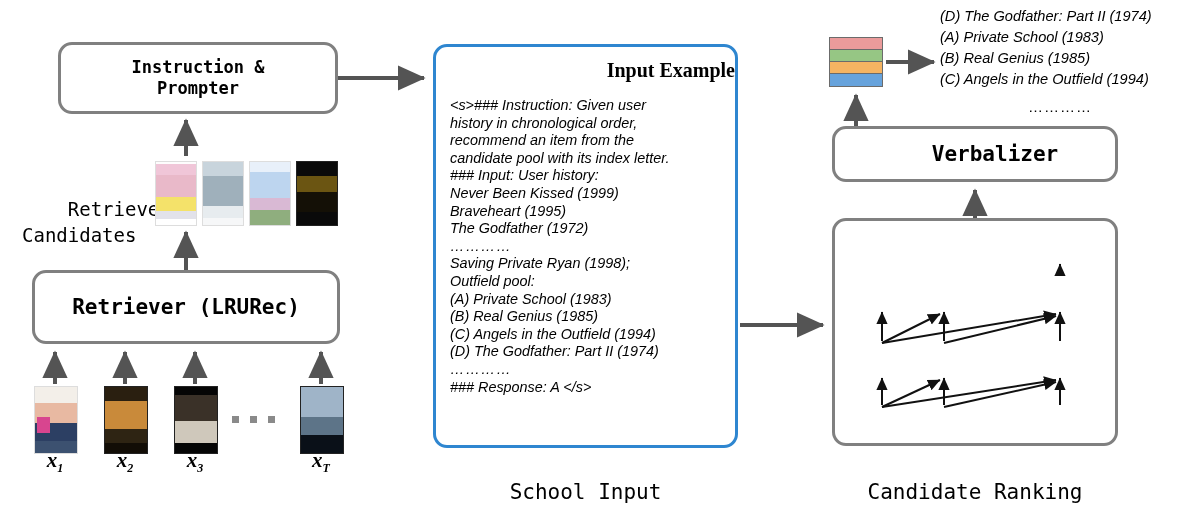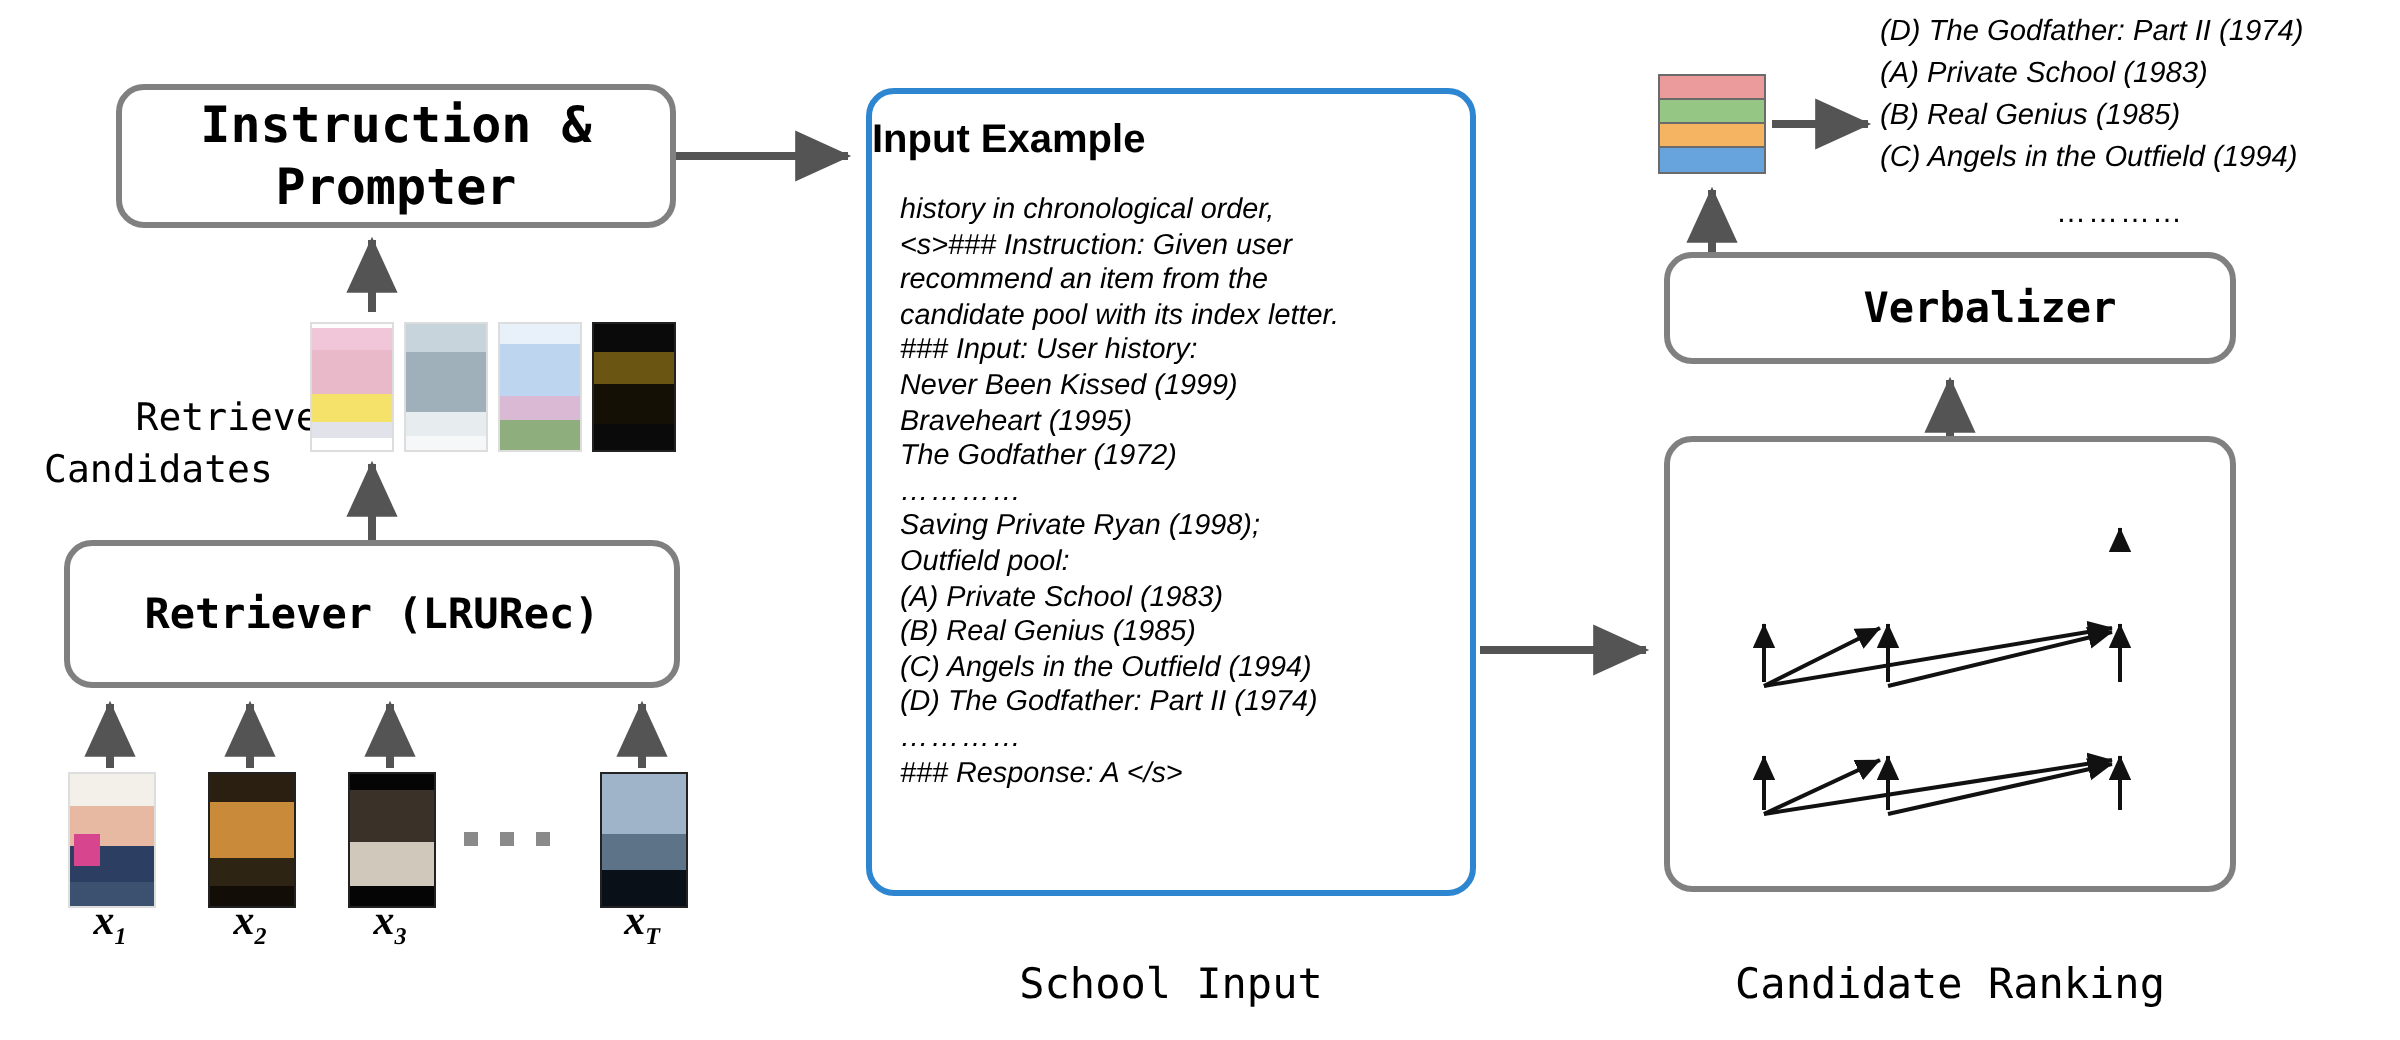--- a/index.html
+++ b/index.html
@@ -7,30 +7,30 @@
        font-family:"DejaVu Sans Mono","Liberation Mono",monospace;}
 
   .stage{position:absolute;inset:0;}
 
   
   .rbox{position:absolute;border:3px solid #808080;border-radius:14px;background:#fff;
         display:flex;align-items:center;justify-content:center;text-align:center;
         font-family:"DejaVu Sans Mono","Liberation Mono",monospace;
         font-weight:bold;color:#000;box-sizing:border-box;}
 
-  #box-prompter{left:58px;top:42px;width:280px;height:72px;font-size:25px;line-height:1.25;}
+  #box-prompter{left:58px;top:42px;width:280px;height:72px;font-size:17px;line-height:1.25;}
   #box-retriever{left:32px;top:270px;width:308px;height:74px;font-size:21px;}
   #box-verbalizer{left:832px;top:126px;width:286px;height:56px;font-size:21px;padding-left:40px;}
   #box-ranker{left:832px;top:218px;width:286px;height:228px;display:block;}
 
   
   #box-input{position:absolute;left:433px;top:44px;width:305px;height:404px;
              border:3px solid #2e86d0;border-radius:14px;background:#fff;box-sizing:border-box;}
-  #input-title{position:absolute;left:0;right:0;top:12px;text-align:left;
-               font-family:Liberation Sans, sans-serif;
+  #input-title{position:absolute;left:0;right:0;top:12px;text-align:right;
+               font-family:Liberation Serif, serif;
                font-weight:bold;font-size:20px;color:#000;}
   #input-body{position:absolute;left:14px;right:8px;top:50px;
               font-family:"Liberation Sans","DejaVu Sans",sans-serif;
               font-style:italic;font-size:14.4px;line-height:17.6px;color:#000;}
   #input-body div{white-space:nowrap;}
   .dots-line{letter-spacing:1px;}
 
   
   .lbl{position:absolute;font-family:"DejaVu Sans Mono","Liberation Mono",monospace;
        color:#000;white-space:pre;}
@@ -144,22 +144,22 @@
   <div class="xlab" style="left:32px;">x<sub>1</sub></div>
   <div class="xlab" style="left:102px;">x<sub>2</sub></div>
   <div class="xlab" style="left:172px;">x<sub>3</sub></div>
   <div class="xlab" style="left:298px;">x<sub>T</sub></div>
 
   <div class="lbl" id="cap-user">User Interactions</div>
 
   <div id="box-input">
     <div id="input-title">Input Example</div>
     <div id="input-body">
+        <div>&lt;s&gt;### Instruction: Given user</div>
         <div>history in chronological order,</div>
-        <div>&lt;s&gt;### Instruction: Given user</div>
         <div>recommend an item from the</div>
         <div>candidate pool with its index letter.</div>
         <div>### Input: User history:</div>
         <div>Never Been Kissed (1999)</div>
         <div>Braveheart (1995)</div>
         <div>The Godfather (1972)</div>
         <div class="dots-line">…………</div>
         <div>Saving Private Ryan (1998);</div>
         <div>Outfield pool:</div>
         <div>(A) Private School (1983)</div>

